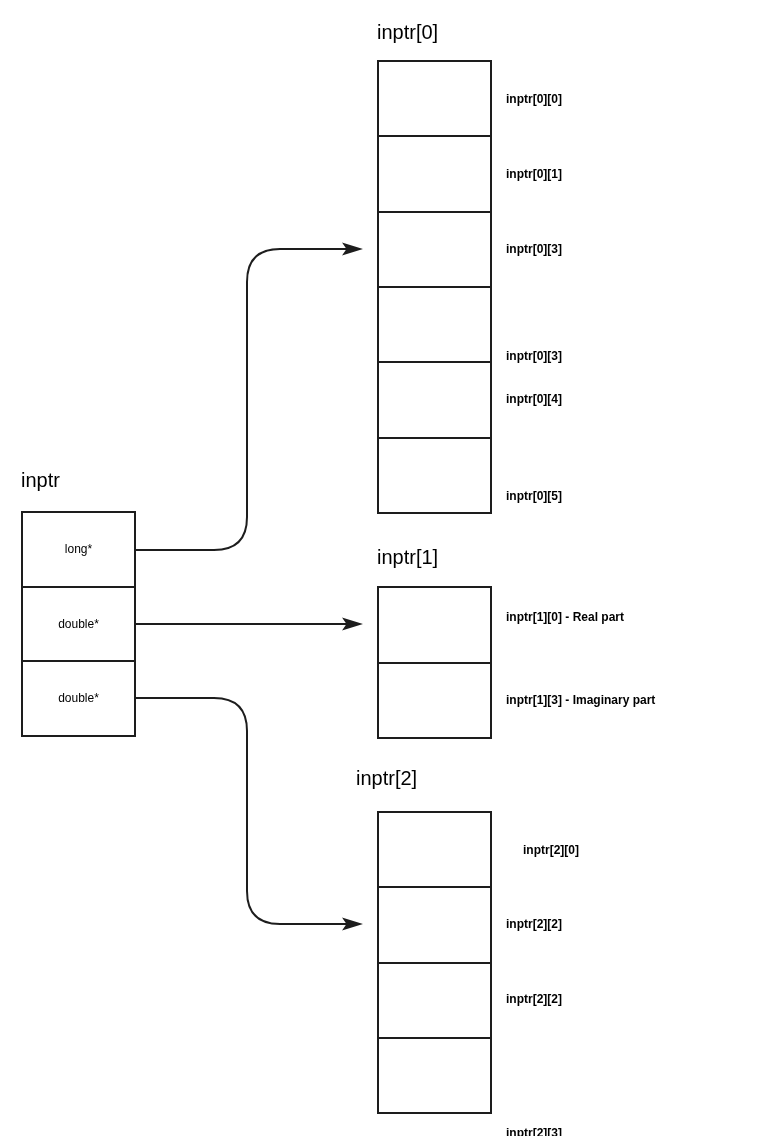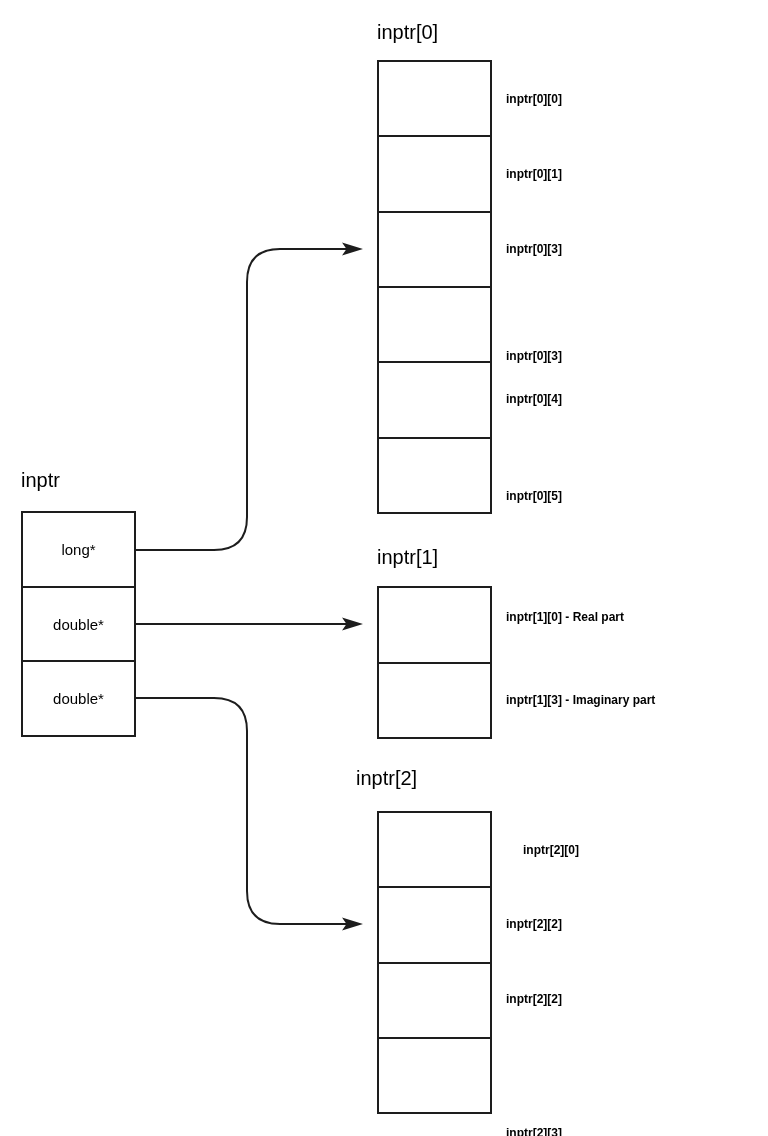--- a/index.html
+++ b/index.html
@@ -29,21 +29,21 @@
     background: #ffffff;
     display: flex;
     flex-direction: column;
   }
   .memx .cell {
     flex: 1 1 0;
     border-top: 2px solid #1d1d1d;
     display: flex;
     align-items: center;
     justify-content: center;
-    font-size: 15px;
+    font-size: 12px;
     line-height: 19px;
   }
   .memx .cell:first-child {
     border-top: none;
   }
   .boxtitle {
     position: absolute;
     width: 115px;
     text-align: left;
     font-size: 20px;

